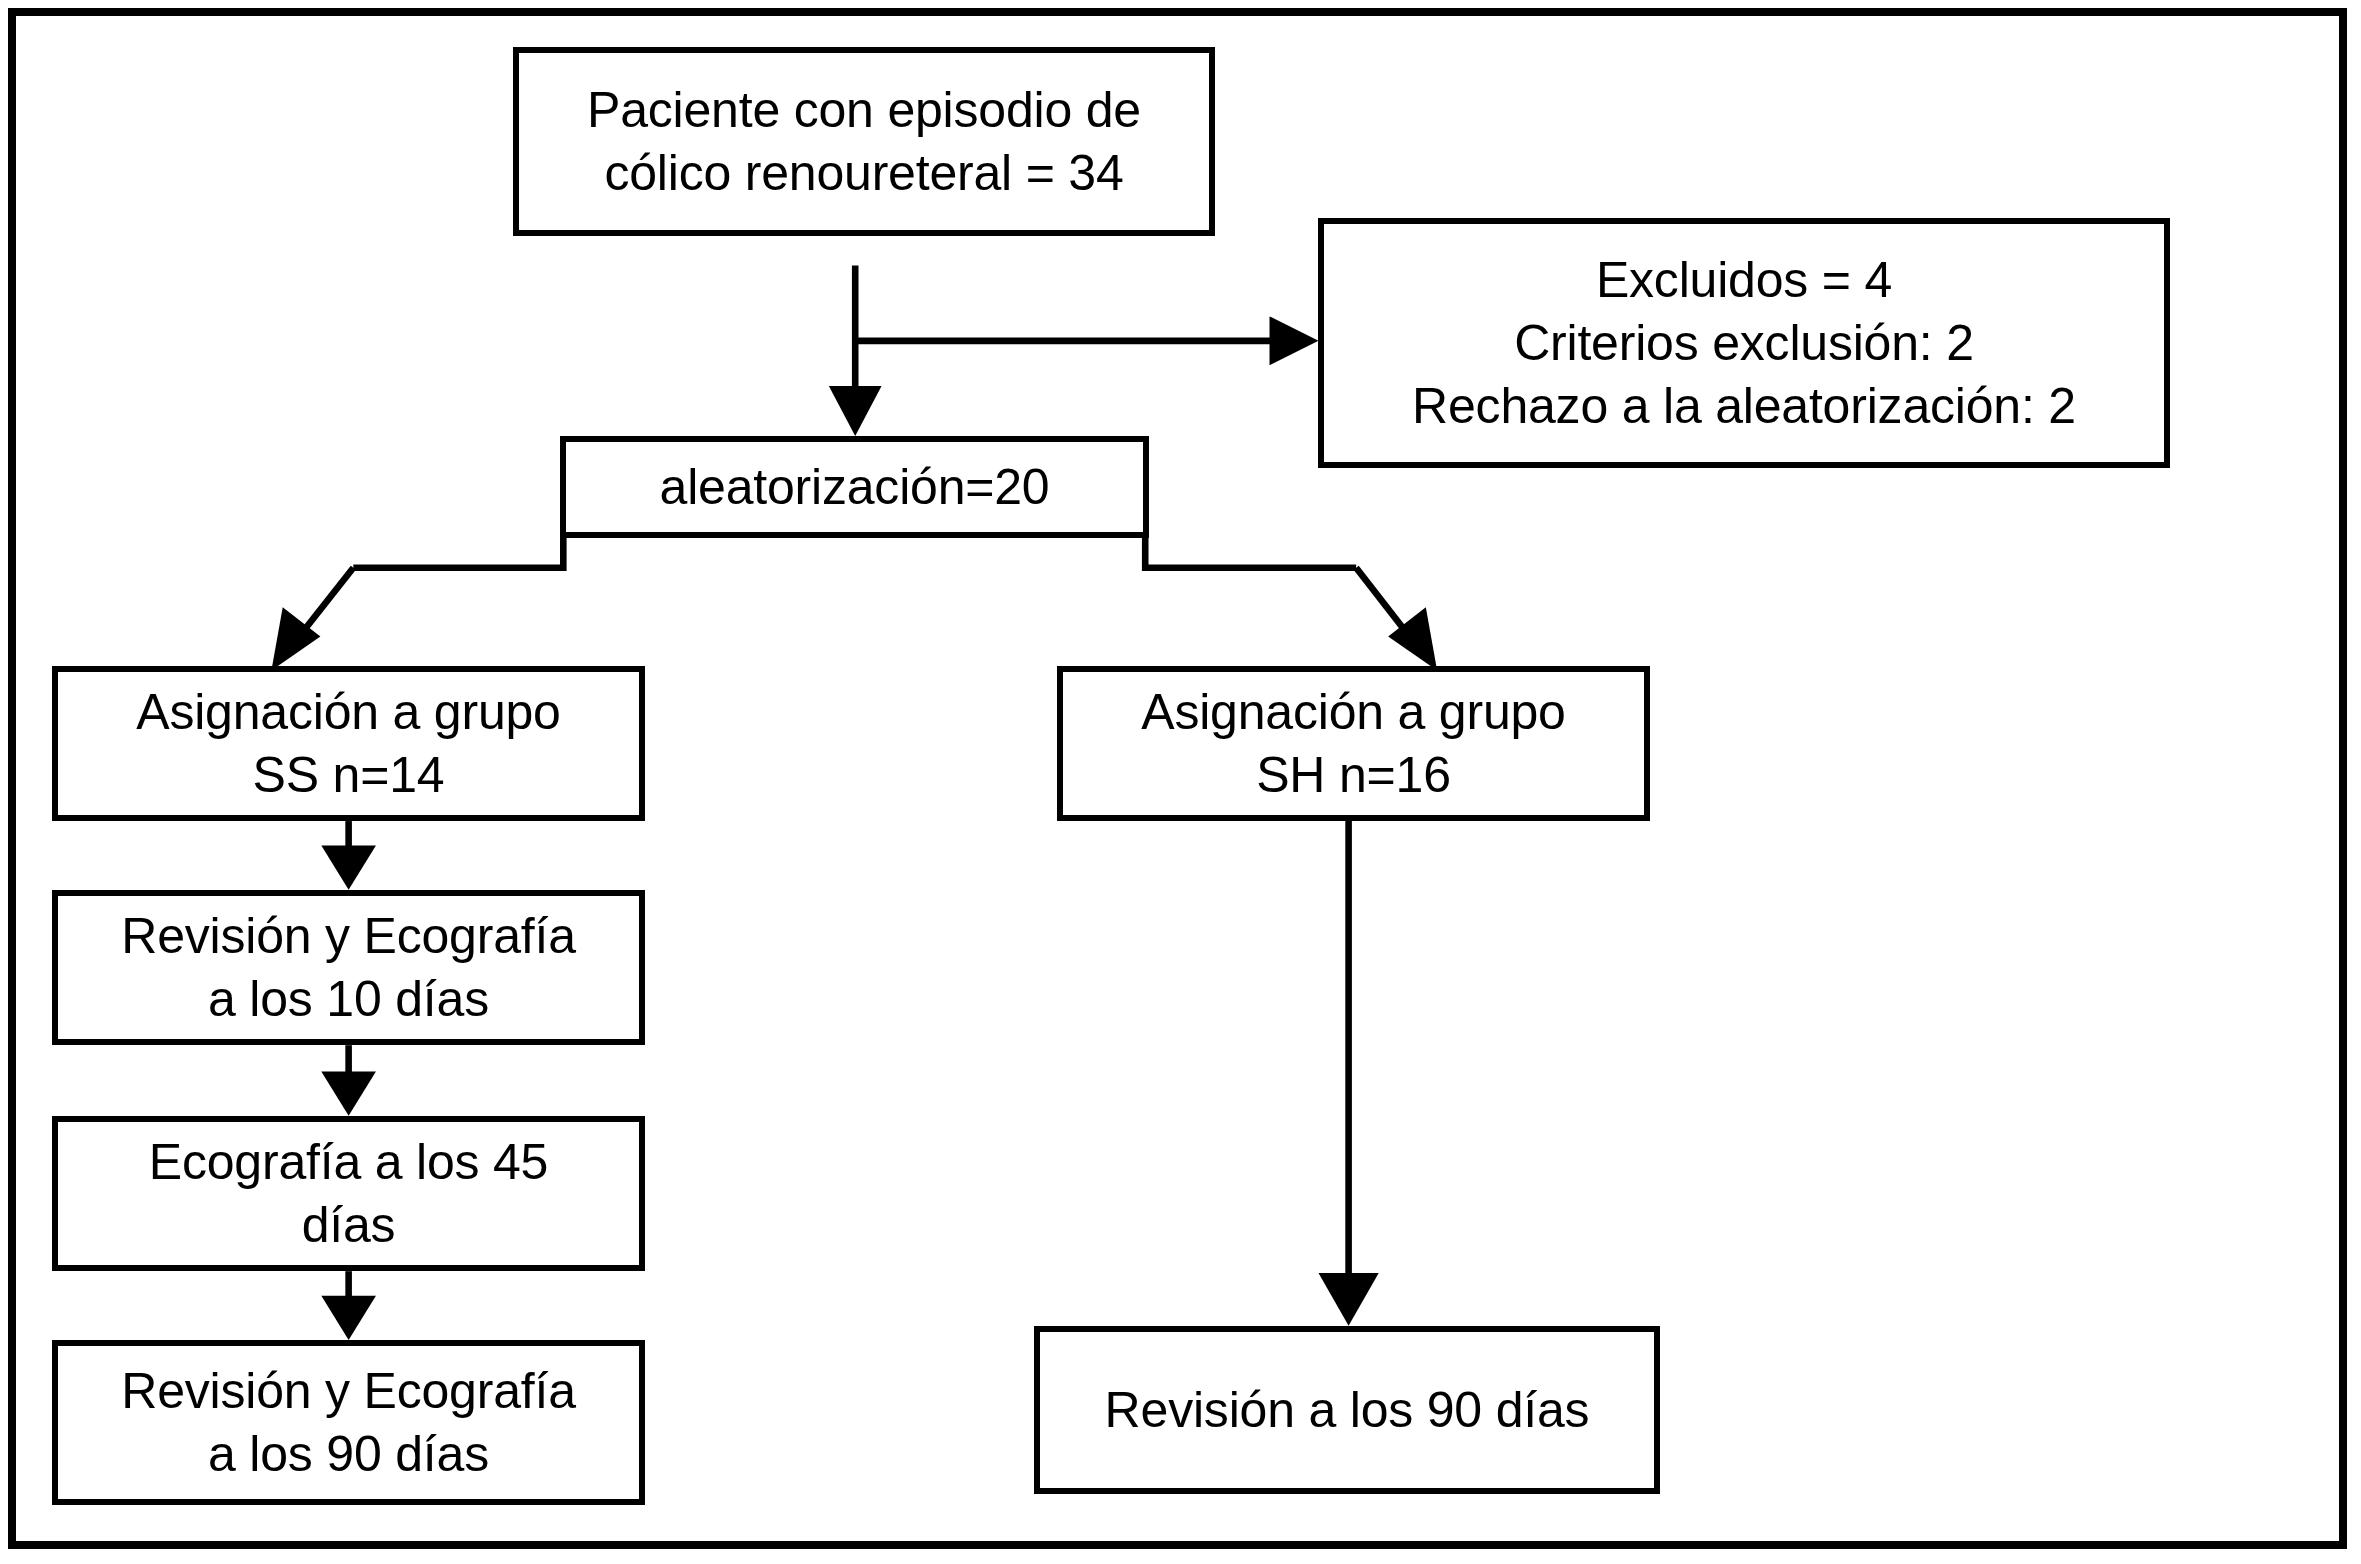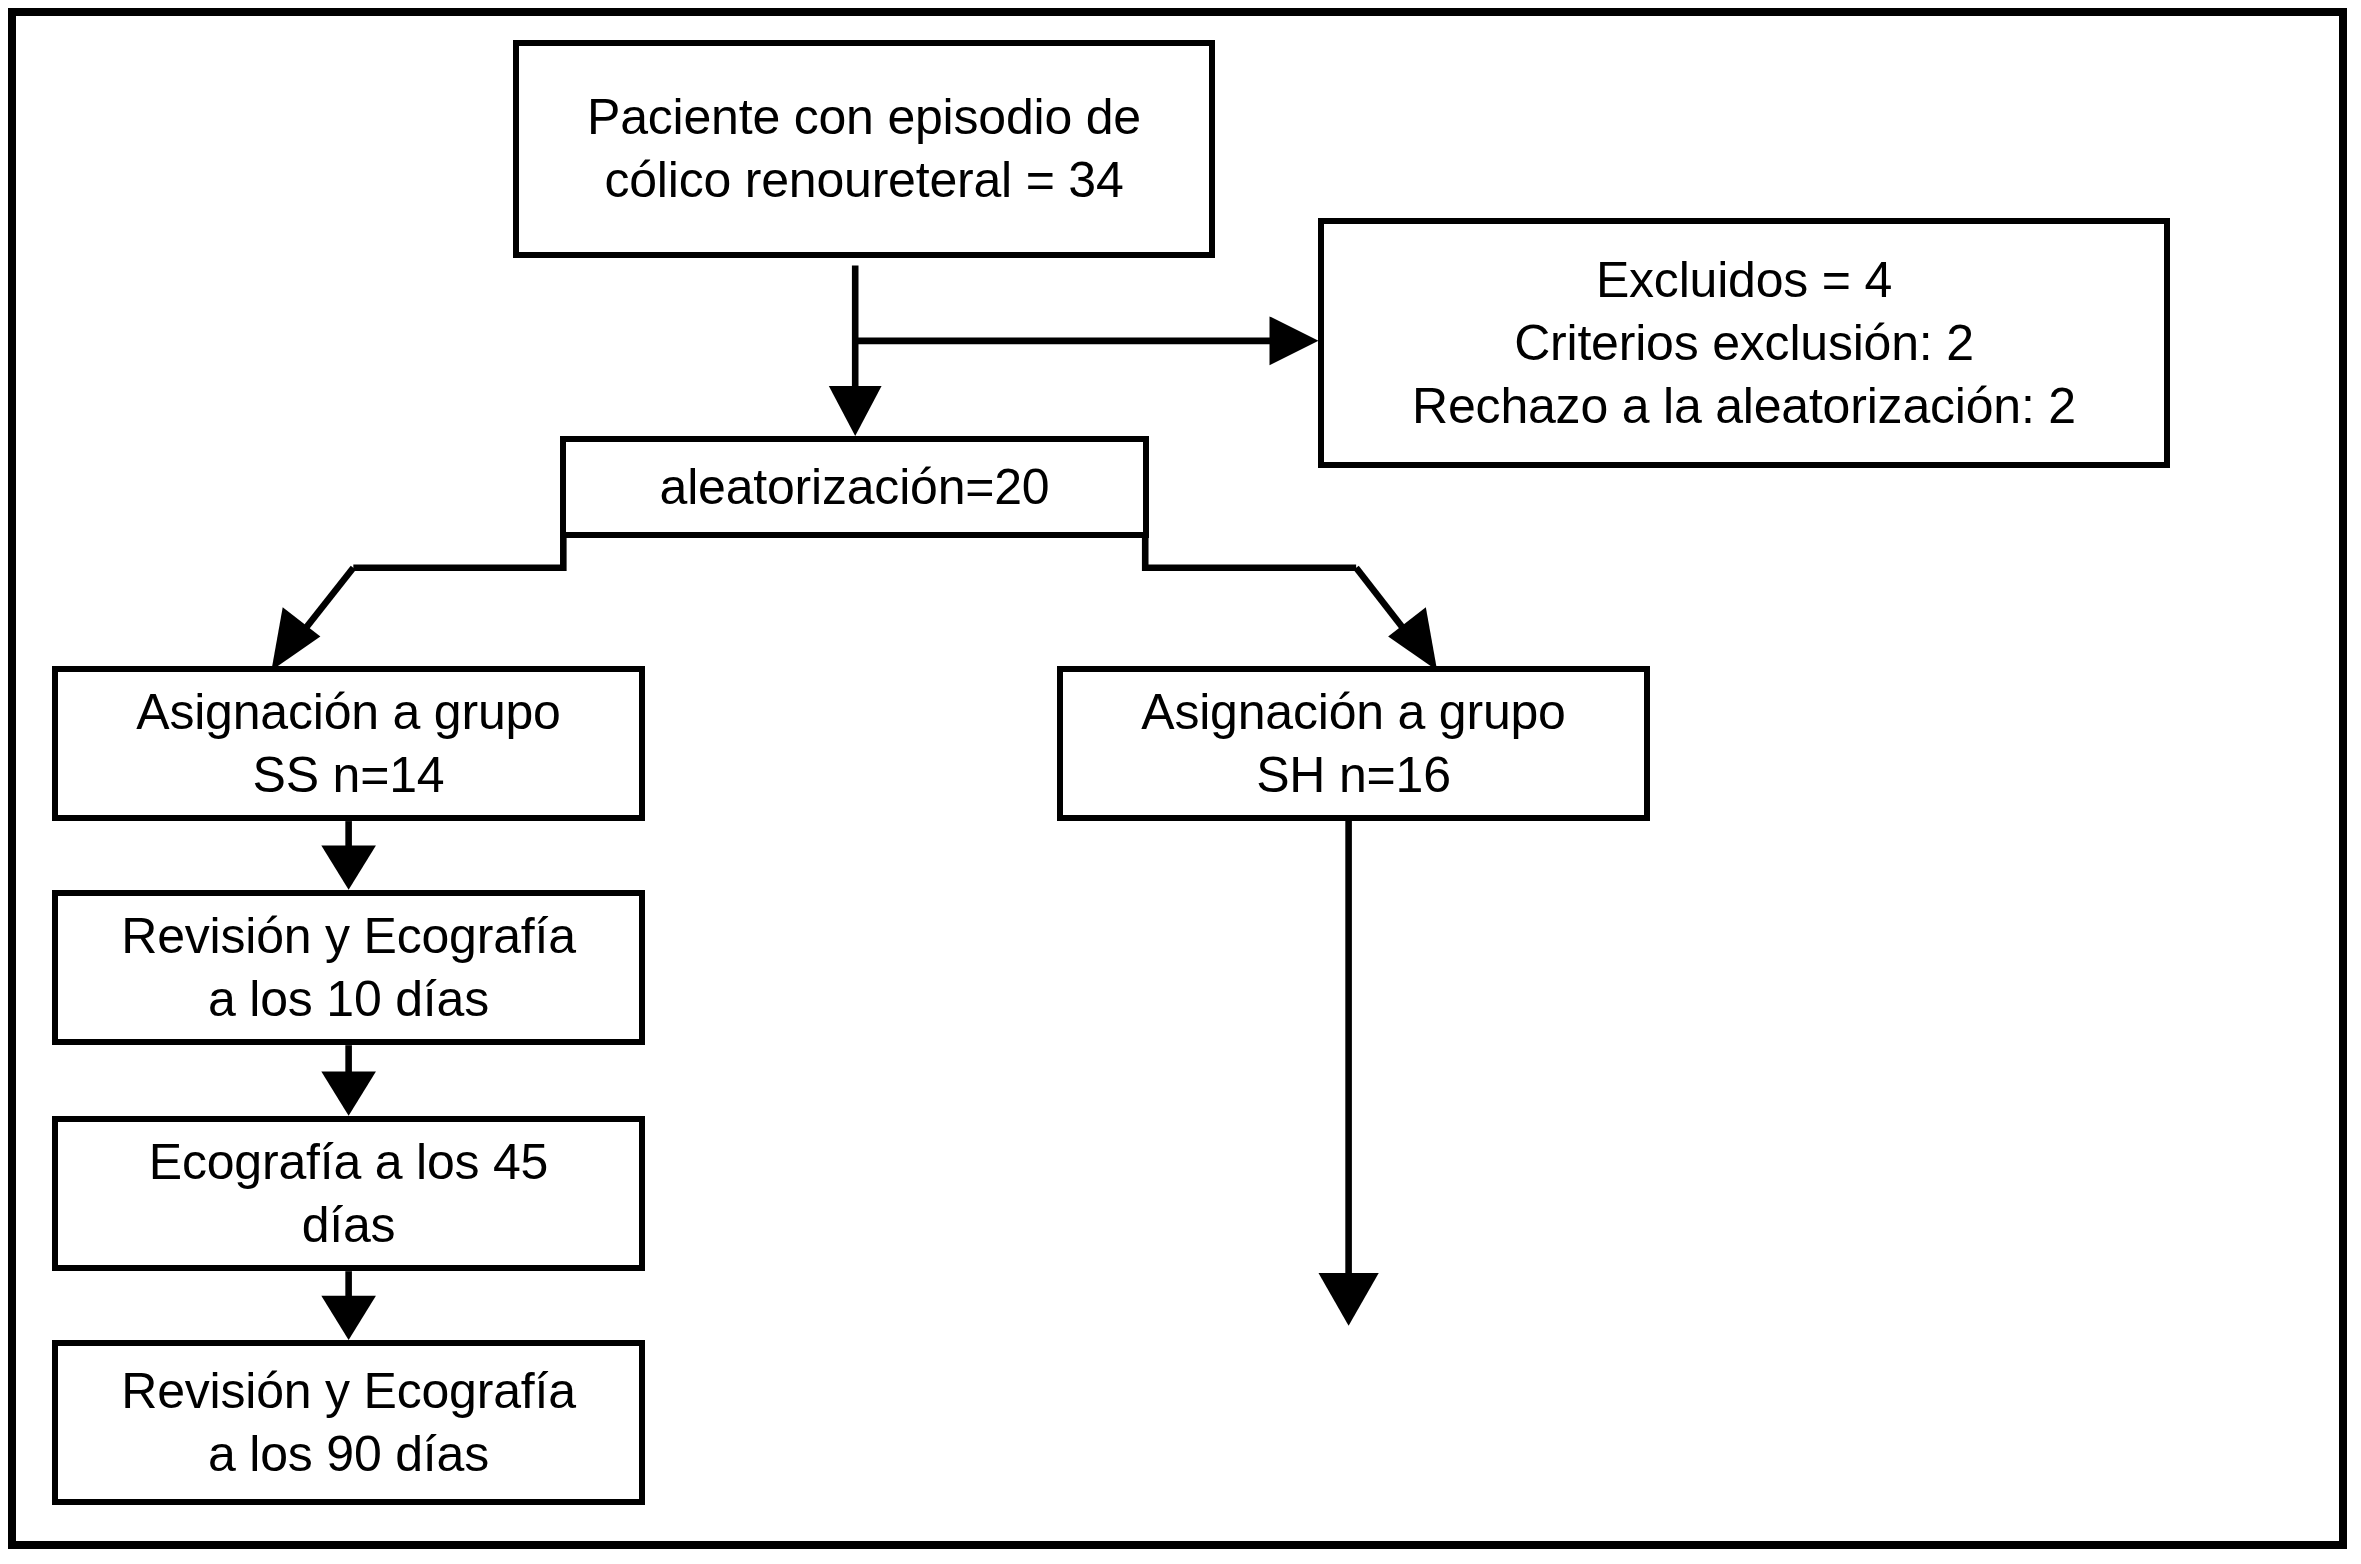--- a/index.html
+++ b/index.html
@@ -93,21 +93,21 @@
       <line x1="370" y1="1350" x2="370" y2="1390"></line>
       <polygon points="370,1423 341,1376 399,1376"></polygon>
     </g>
 
     <g>
       <line x1="1432" y1="872" x2="1432" y2="1365"></line>
       <polygon points="1432,1408 1400,1352 1464,1352"></polygon>
     </g>
   </svg>
 
-  <div class="node" style="left:513px;top:40px;width:702px;height:218px;">Paciente con episodio de
+  <div class="node" style="left:513px;top:47px;width:702px;height:189px;">Paciente con episodio de
 cólico renoureteral = 34</div>
 
   <div class="node" style="left:1318px;top:218px;width:852px;height:250px;">Excluidos = 4
 Criterios exclusión: 2
 Rechazo a la aleatorización: 2</div>
 
   <div class="node" style="left:560px;top:436px;width:589px;height:102px;">aleatorización=20</div>
 
   <div class="node" style="left:52px;top:666px;width:593px;height:155px;">Asignación a grupo
 SS n=14</div>
@@ -117,15 +117,16 @@
 
   <div class="node" style="left:52px;top:890px;width:593px;height:155px;">Revisión y Ecografía
 a los 10 días</div>
 
   <div class="node" style="left:52px;top:1116px;width:593px;height:155px;">Ecografía a los 45
 días</div>
 
   <div class="node" style="left:52px;top:1340px;width:593px;height:165px;">Revisión y Ecografía
 a los 90 días</div>
 
+  <div class="node" style="left:1034px;top:1326px;width:626px;height:168px;">Revisión a los 90 días</div>
 
 </div>
 
 
 </body></html>

